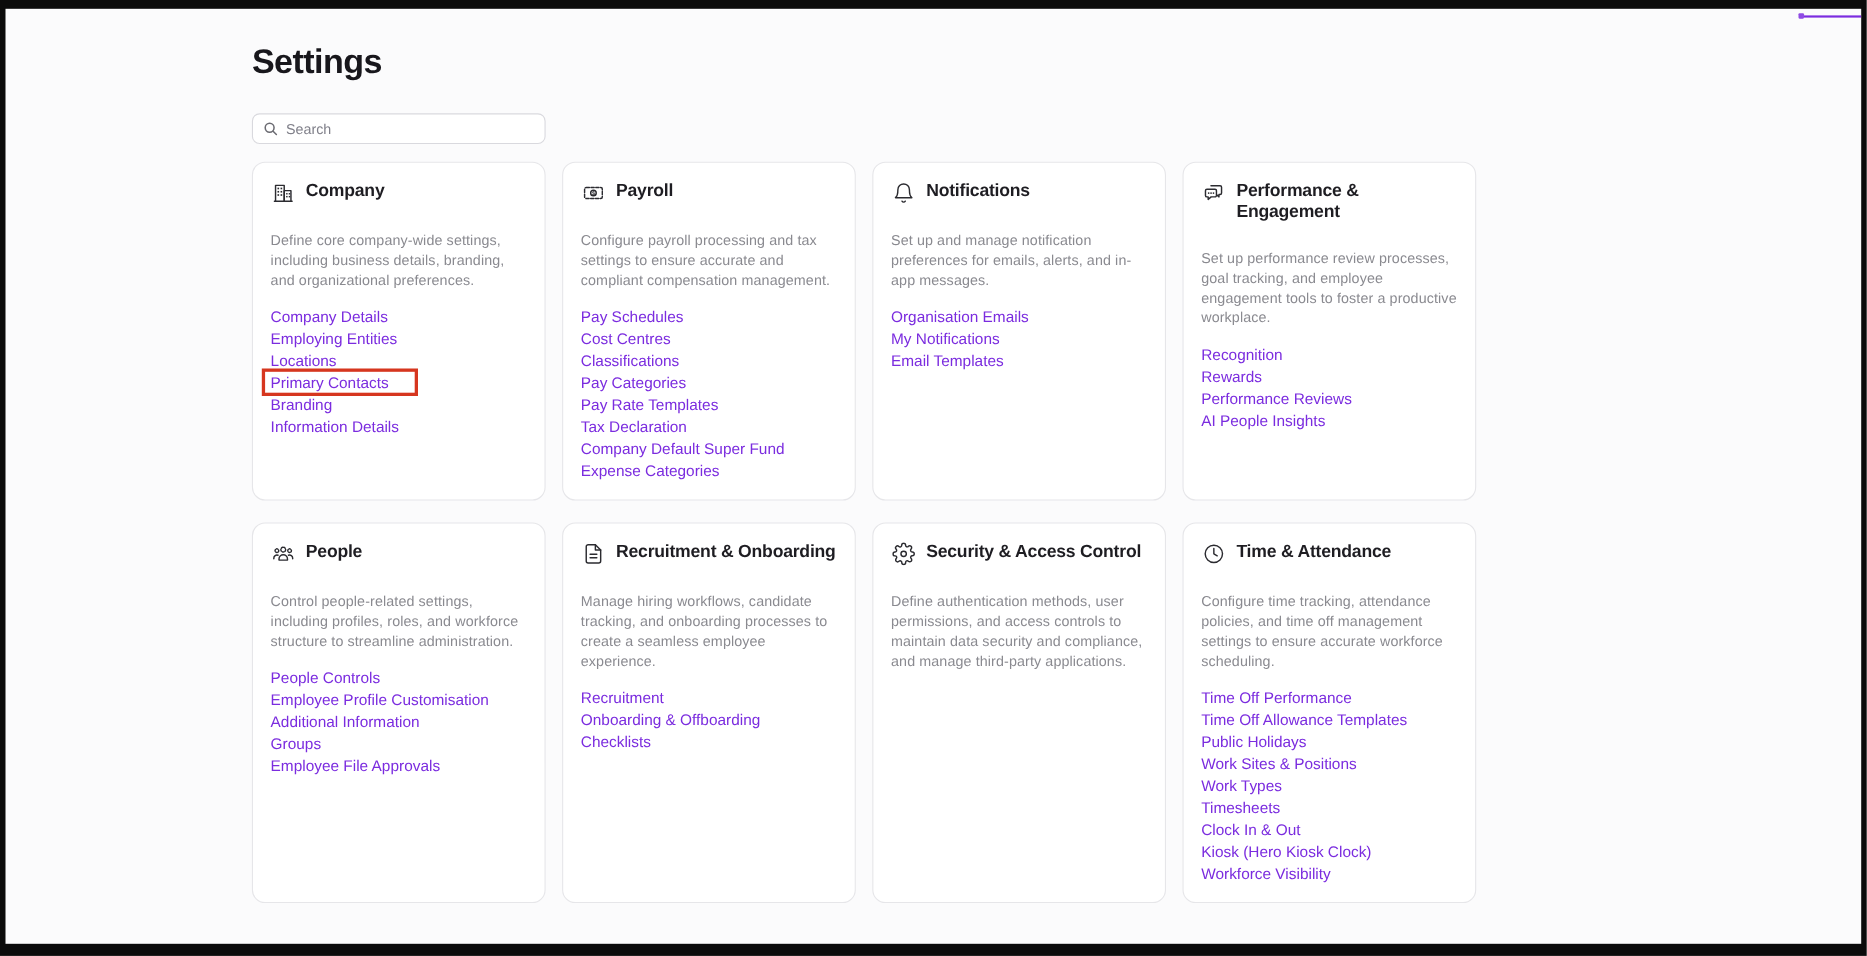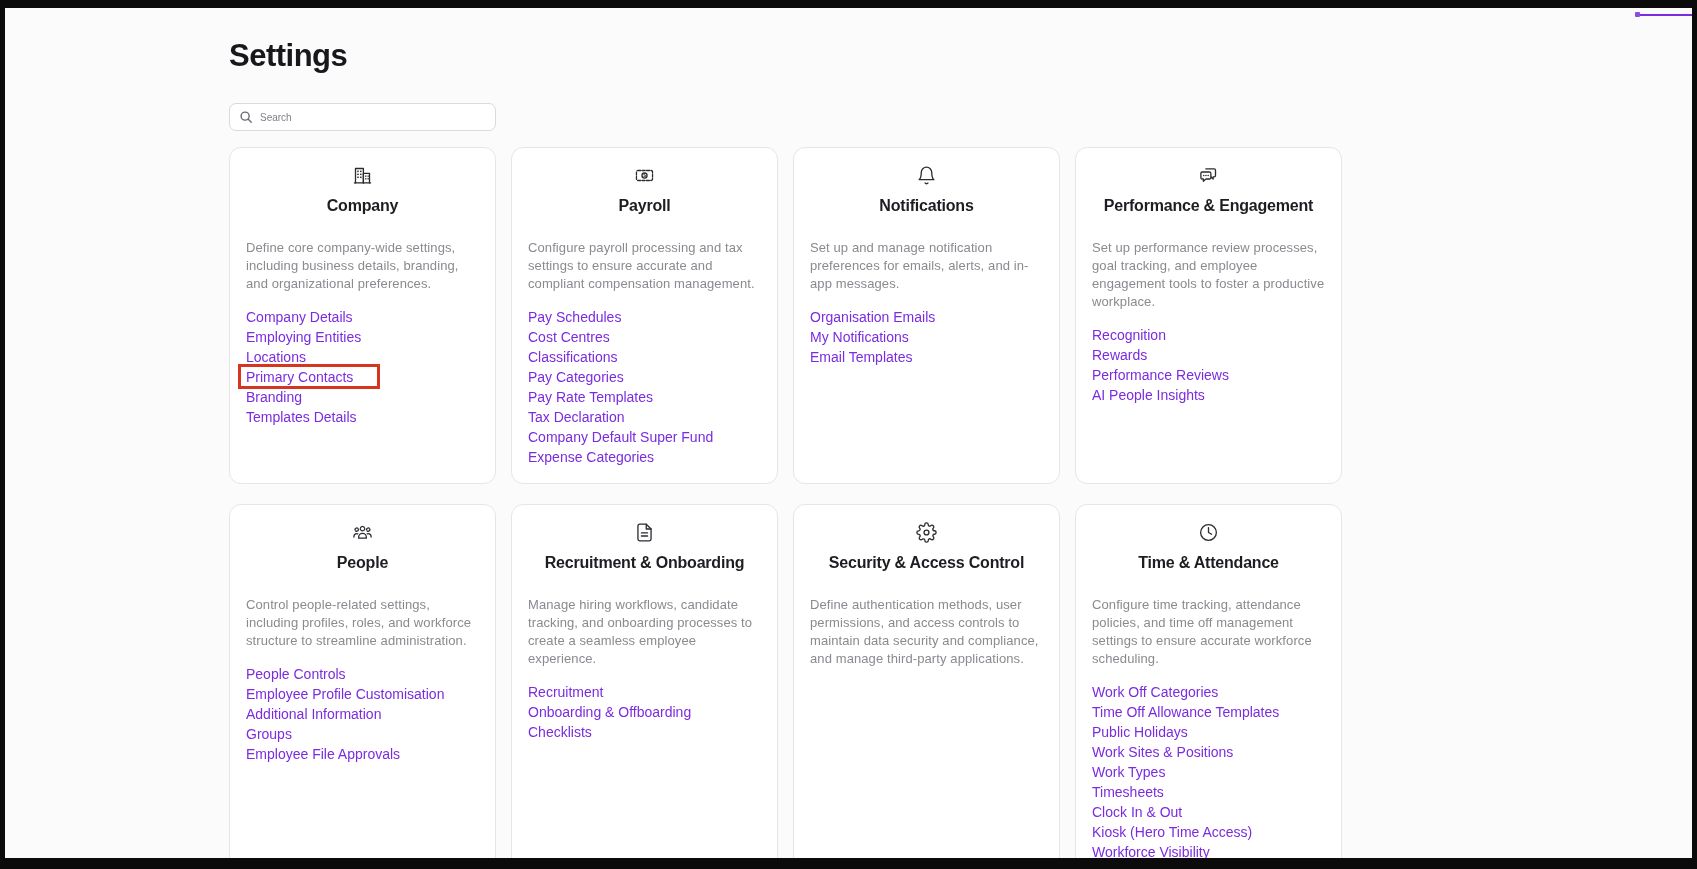--- a/index.html
+++ b/index.html
@@ -51,43 +51,42 @@
     border-radius: 7px;
     display: flex; align-items: center;
     padding: 0 9px;
     gap: 7px;
   }
   .search-wrap svg { flex: 0 0 auto; }
   .search-input {
     border: none; outline: none;
     background: transparent;
     font-family: "Liberation Sans", sans-serif;
-    font-size: 10px;
+    font-size: 13px;
     color: #b91c1c;
     width: 100%;
   }
   .search-input::placeholder { color: #80808a; opacity: 1; }
   .grid {
     margin-top: 16px;
     display: grid;
     grid-template-columns: repeat(4, 267px);
     gap: 20px 15px;
     align-items: stretch;
   }
   .card {
     background: #ffffff;
     border: 1px solid #e6e6e9;
     border-radius: 12px;
     padding: 16px;
   }
   .card-header {
     display: flex;
-    align-items: center;
+    align-items: flex-start;
     gap: 10px;
-    flex-direction: column;
   }
   .card-icon {
     width: 22px; height: 22px;
     color: #2b2b30;
     display: inline-flex;
     align-items: center;
     justify-content: center;
     flex: 0 0 auto;
   }
   .card-icon svg { width: 21px; height: 21px; }
@@ -172,21 +171,21 @@
             </span>
             <h2 class="card-title">Company</h2>
           </div>
           <p class="card-desc">Define core company-wide settings, including business details, branding, and organizational preferences.</p>
           <nav class="card-links">
             <a class="card-link">Company Details</a>
             <a class="card-link">Employing Entities</a>
             <a class="card-link">Locations</a>
             <a class="card-link">Primary Contacts<span class="highlight-ring"></span></a>
             <a class="card-link">Branding</a>
-            <a class="card-link">Templates Details</a>
+            <a class="card-link">Information Details</a>
           </nav>
         </section>
         <section class="card">
           <div class="card-header">
             <span class="card-icon">
               <svg viewBox="0 0 24 24" fill="none" stroke="currentColor" stroke-width="1.5" stroke-linecap="round" stroke-linejoin="round">
                 <rect x="2.8" y="6.3" width="18.4" height="11.4" rx="1.6" stroke-dasharray="3.4 1.6"></rect>
                 <circle cx="12" cy="12" r="2.9"></circle>
                 <text x="12" y="13.9" font-size="5.6" font-family="Liberation Sans, sans-serif" font-weight="700" text-anchor="middle" fill="currentColor" stroke="none">$</text>
               </svg>
@@ -304,26 +303,26 @@
             <span class="card-icon">
               <svg viewBox="0 0 24 24" fill="none" stroke="currentColor" stroke-width="1.5" stroke-linecap="round" stroke-linejoin="round">
                 <circle cx="12" cy="12" r="9"></circle>
                 <polyline points="12 6.5 12 12 15.5 14"></polyline>
               </svg>
             </span>
             <h2 class="card-title">Time &amp; Attendance</h2>
           </div>
           <p class="card-desc">Configure time tracking, attendance policies, and time off management settings to ensure accurate workforce scheduling.</p>
           <nav class="card-links">
-            <a class="card-link">Work Off Categories</a>
+            <a class="card-link">Time Off Performance</a>
             <a class="card-link">Time Off Allowance Templates</a>
             <a class="card-link">Public Holidays</a>
             <a class="card-link">Work Sites &amp; Positions</a>
             <a class="card-link">Work Types</a>
             <a class="card-link">Timesheets</a>
             <a class="card-link">Clock In &amp; Out</a>
-            <a class="card-link">Kiosk (Hero Time Access)</a>
+            <a class="card-link">Kiosk (Hero Kiosk Clock)</a>
             <a class="card-link">Workforce Visibility</a>
           </nav>
         </section>
       </div>
   </div>
 </div>
 
 </body></html>

